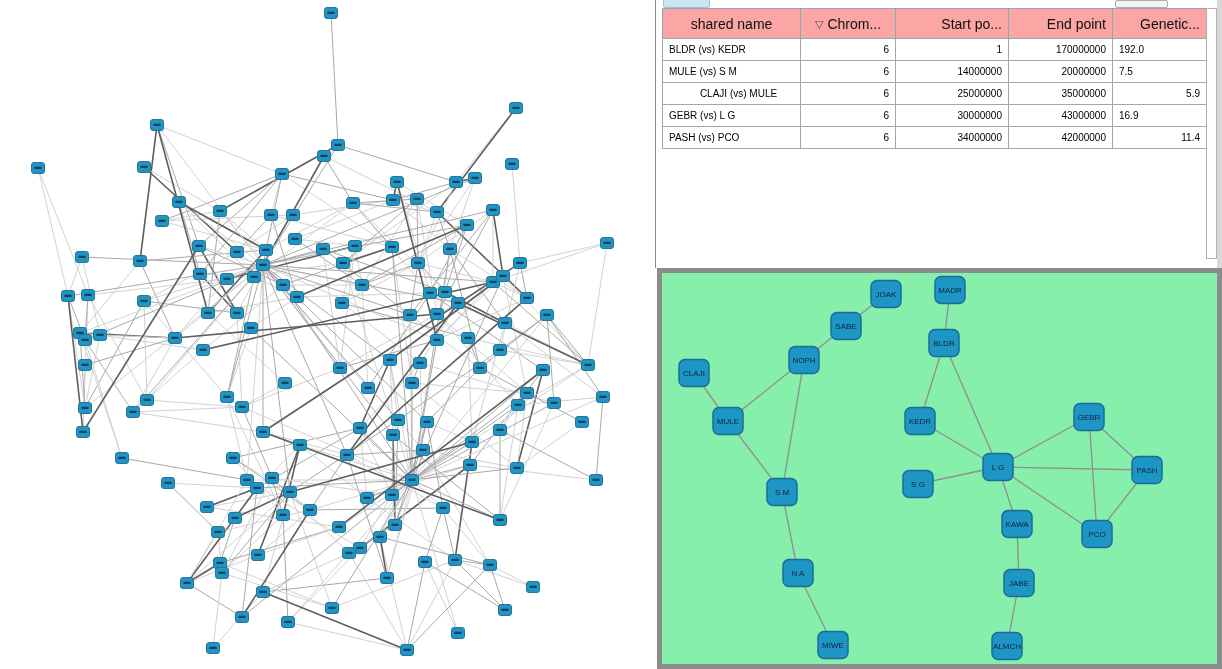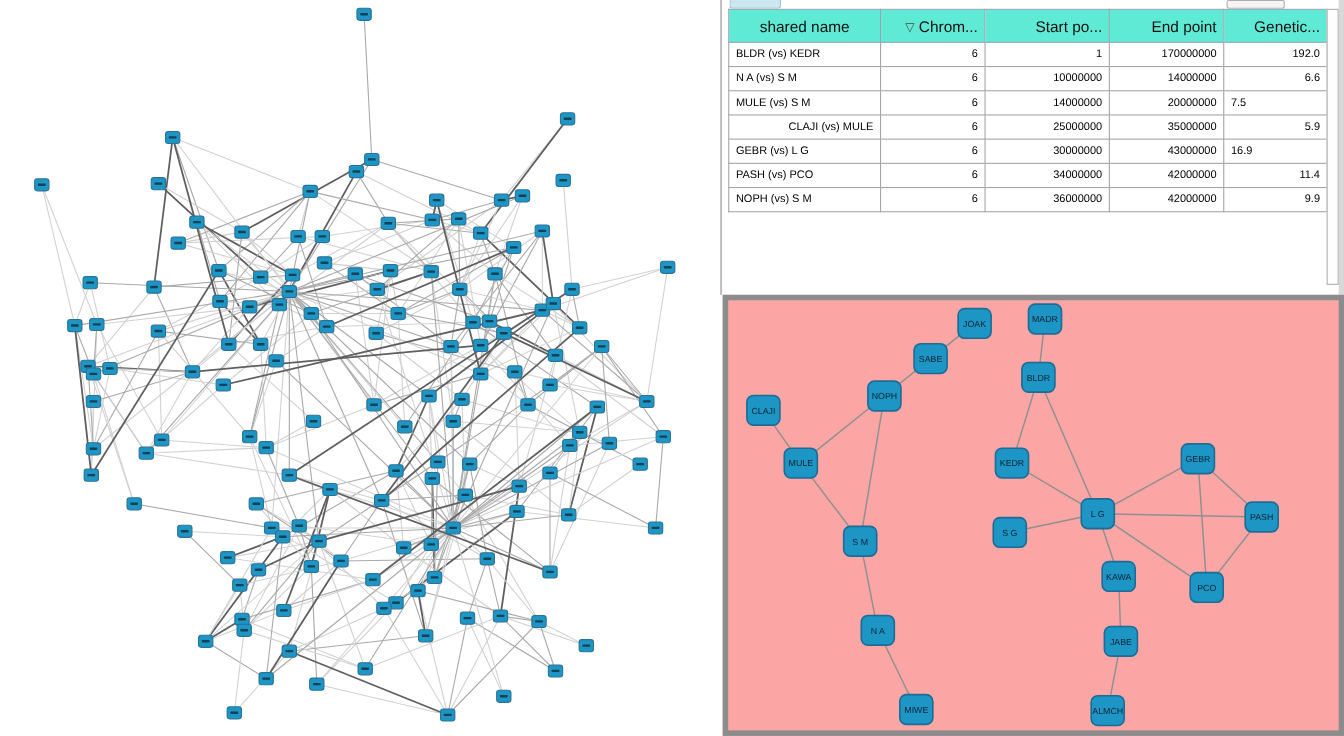--- a/index.html
+++ b/index.html
@@ -11,30 +11,30 @@
   .overview-panel{position:absolute;left:0;top:0;width:655px;height:669px;background:#fff;}
   .overview-panel svg{display:block;}
   
   .table-panel{position:absolute;left:655px;top:0;width:567px;height:268px;background:#ffffff;border-left:1px solid #8a8a8a;box-sizing:border-box;}
   .frag-tab{position:absolute;left:7px;top:0;width:45px;height:7px;background:#cde7f0;border:1px solid #9fc3cf;border-top:none;border-radius:0 0 3px 3px;}
   .frag-scroll{position:absolute;left:459px;top:0;width:53px;height:8px;background:#f4f4f4;border:1px solid #adadad;border-radius:2px;box-sizing:border-box;}
   .right-strip{position:absolute;left:561px;top:0;width:5px;height:268px;background:#d8d8d8;}
   .vscroll{position:absolute;left:550px;top:8px;width:11px;height:251px;background:#fdfdfd;border:1px solid #b0b0b0;box-sizing:border-box;}
   table.attr{border-collapse:collapse;position:absolute;left:6px;top:8px;table-layout:fixed;background:#fff;border:1px solid #5f6a6e;}
   table.attr th{
-    background:#5eead4;border:1px solid #8fa9b4;height:30px;
+    background:#fca5a5;border:1px solid #8fa9b4;height:30px;
     font-weight:normal;font-size:14px;color:#101010;padding:0 6px;box-sizing:border-box;white-space:nowrap;overflow:hidden;
   }
   table.attr td{
     border:1px solid #a6a6a6;height:22px;font-size:10px;color:#000;
     padding:0 6px;box-sizing:border-box;white-space:nowrap;overflow:hidden;background:#fff;
   }
   .filter-ico{color:#4a4a4a;font-size:11px;margin-right:4px;display:inline-block;transform:translateY(-1px);}
   
-  .detail-panel{position:absolute;left:657px;top:268px;width:565px;height:401px;border:5px solid #8c8c8c;background:#fca5a5;box-sizing:border-box;}
+  .detail-panel{position:absolute;left:657px;top:268px;width:565px;height:401px;border:5px solid #8c8c8c;background:#86efac;box-sizing:border-box;}
   .detail-panel svg{display:block;}
 </style>
 </head>
 <body>
 
 <div class="overview-panel">
   <svg id="overview-svg" width="655" height="669">
       <line x1="331" y1="13" x2="338" y2="145" stroke="#a9a9a9" stroke-width="1"></line>
       <line x1="338" y1="145" x2="220" y2="211" stroke="#5e5e5e" stroke-width="1.6"></line>
       <line x1="338" y1="145" x2="456" y2="182" stroke="#a9a9a9" stroke-width="1"></line>
@@ -1010,75 +1010,61 @@
 </div>
 
 <div class="table-panel">
   <div class="frag-tab"></div>
   <div class="frag-scroll"></div>
   <div class="right-strip"></div>
   <table class="attr">
     <thead>
         <tr id="head-row">
           <th style="width: 138px; text-align: center;"><span>shared name</span></th>
-          <th style="width: 95px; text-align: right;"><span class="filter-ico">▽</span><span>Chrom...</span></th>
+          <th style="width: 95px; text-align: center;"><span class="filter-ico">▽</span><span>Chrom...</span></th>
           <th style="width: 113px; text-align: right;"><span>Start po...</span></th>
           <th style="width: 104px; text-align: right;"><span>End point</span></th>
           <th style="width: 94px; text-align: right;"><span>Genetic...</span></th>
         </tr>
       </thead>
     <tbody id="table-body">
         <tr>
           <td style="text-align: left;">BLDR (vs) KEDR</td>
           <td style="text-align: right;">6</td>
           <td style="text-align: right;">1</td>
           <td style="text-align: right;">170000000</td>
-          <td style="text-align: right;">192.0</td>
-        </tr>
-        <tr>
-          <td style="text-align: left;">N A (vs) S M</td>
-          <td style="text-align: right;">6</td>
-          <td style="text-align: right;">10000000</td>
-          <td style="text-align: right;">14000000</td>
-          <td style="text-align: right;">6.6</td>
+          <td style="text-align: left;">192.0</td>
         </tr>
         <tr>
           <td style="text-align: left;">MULE (vs) S M</td>
           <td style="text-align: right;">6</td>
           <td style="text-align: right;">14000000</td>
           <td style="text-align: right;">20000000</td>
           <td style="text-align: left;">7.5</td>
         </tr>
         <tr>
-          <td style="text-align: right; padding-left: 20px;">CLAJI (vs) MULE</td>
+          <td style="text-align: center; padding-left: 20px;">CLAJI (vs) MULE</td>
           <td style="text-align: right;">6</td>
           <td style="text-align: right;">25000000</td>
           <td style="text-align: right;">35000000</td>
           <td style="text-align: right;">5.9</td>
         </tr>
         <tr>
           <td style="text-align: left;">GEBR (vs) L G</td>
           <td style="text-align: right;">6</td>
           <td style="text-align: right;">30000000</td>
           <td style="text-align: right;">43000000</td>
           <td style="text-align: left;">16.9</td>
         </tr>
         <tr>
           <td style="text-align: left;">PASH (vs) PCO</td>
           <td style="text-align: right;">6</td>
           <td style="text-align: right;">34000000</td>
           <td style="text-align: right;">42000000</td>
           <td style="text-align: right; padding-left: 40px;">11.4</td>
-        </tr>
-        <tr>
-          <td style="text-align: left;">NOPH (vs) S M</td>
-          <td style="text-align: right;">6</td>
-          <td style="text-align: right;">36000000</td>
-          <td style="text-align: right;">42000000</td>
-          <td style="text-align: right;">9.9</td>
         </tr>
       </tbody>
   </table>
   <div class="vscroll"></div>
 </div>
 
 <div class="detail-panel">
   <svg id="detail-svg" width="555" height="391">
       <line x1="224" y1="21" x2="184" y2="53" stroke="#8f8f8f" stroke-width="1.3"></line>
       <line x1="184" y1="53" x2="142" y2="87" stroke="#8f8f8f" stroke-width="1.3"></line>

